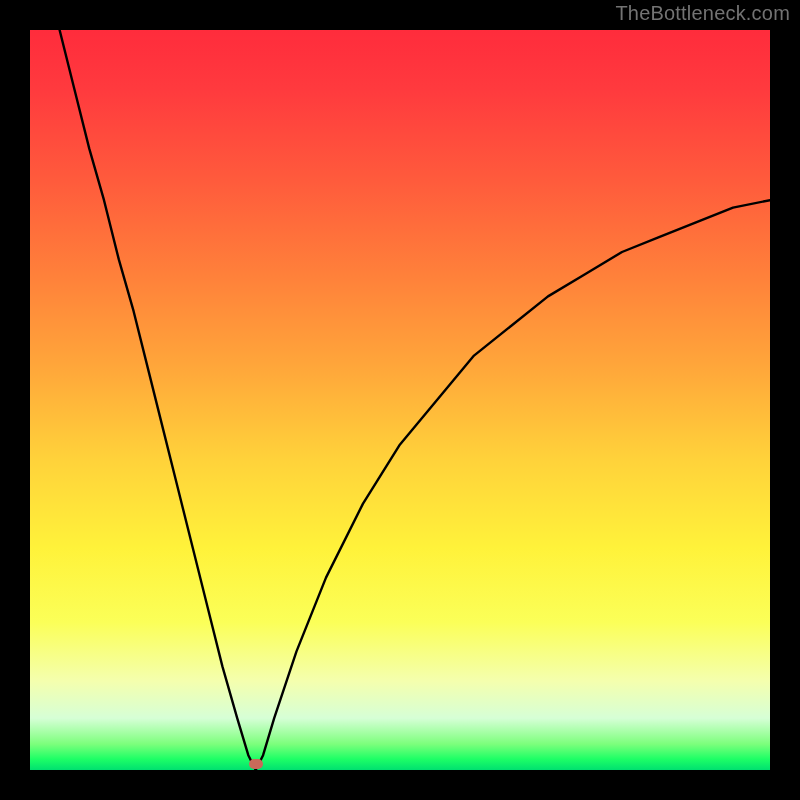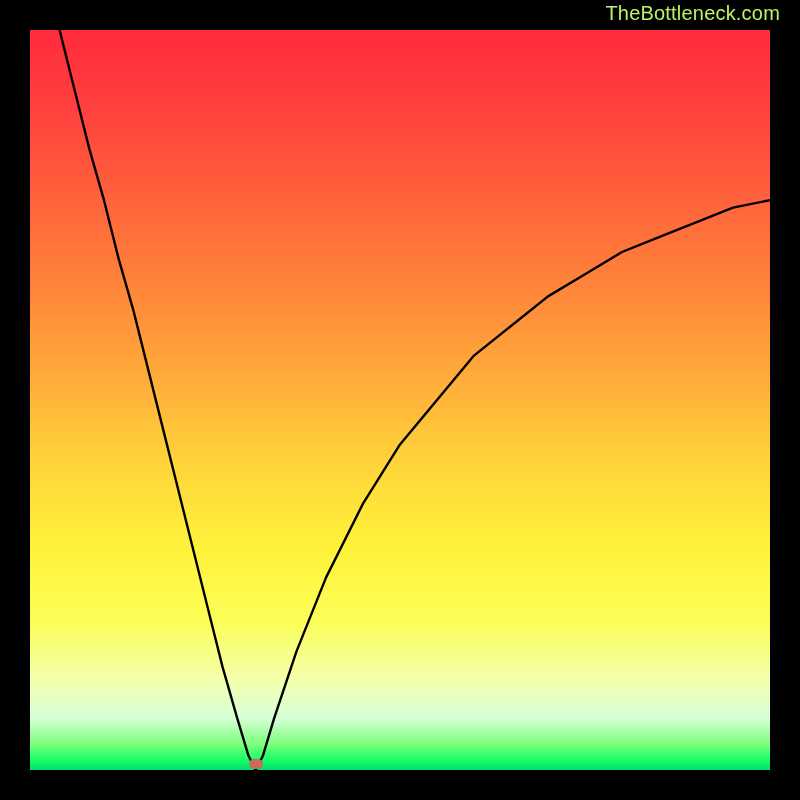--- a/index.html
+++ b/index.html
@@ -15,22 +15,22 @@
     position: absolute;
     top: 0;
     left: 0;
     width: 800px;
     height: 800px;
     background: #000;
   }
   .watermark {
     position: absolute;
     top: 2px;
-    right: 20px;
-    color: #bef264;
+    right: 10px;
+    color: #737373;
     font-size: 20px;
     font-weight: 500;
     letter-spacing: 0.2px;
     z-index: 10;
   }
   .plot {
     position: absolute;
     left: 30px;
     top: 30px;
     width: 740px;

